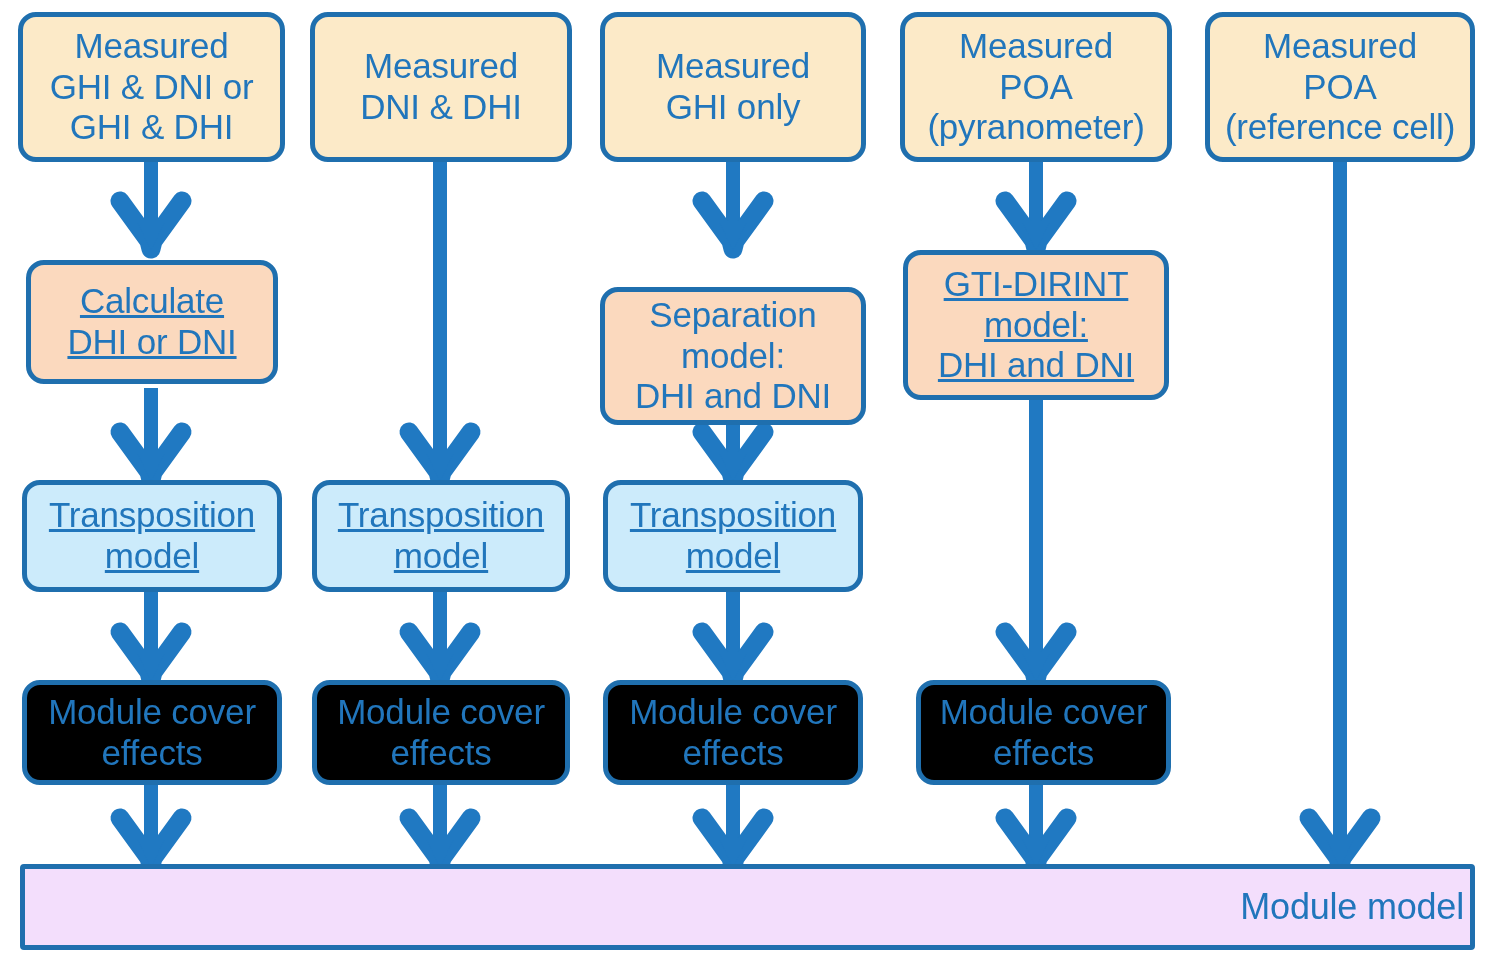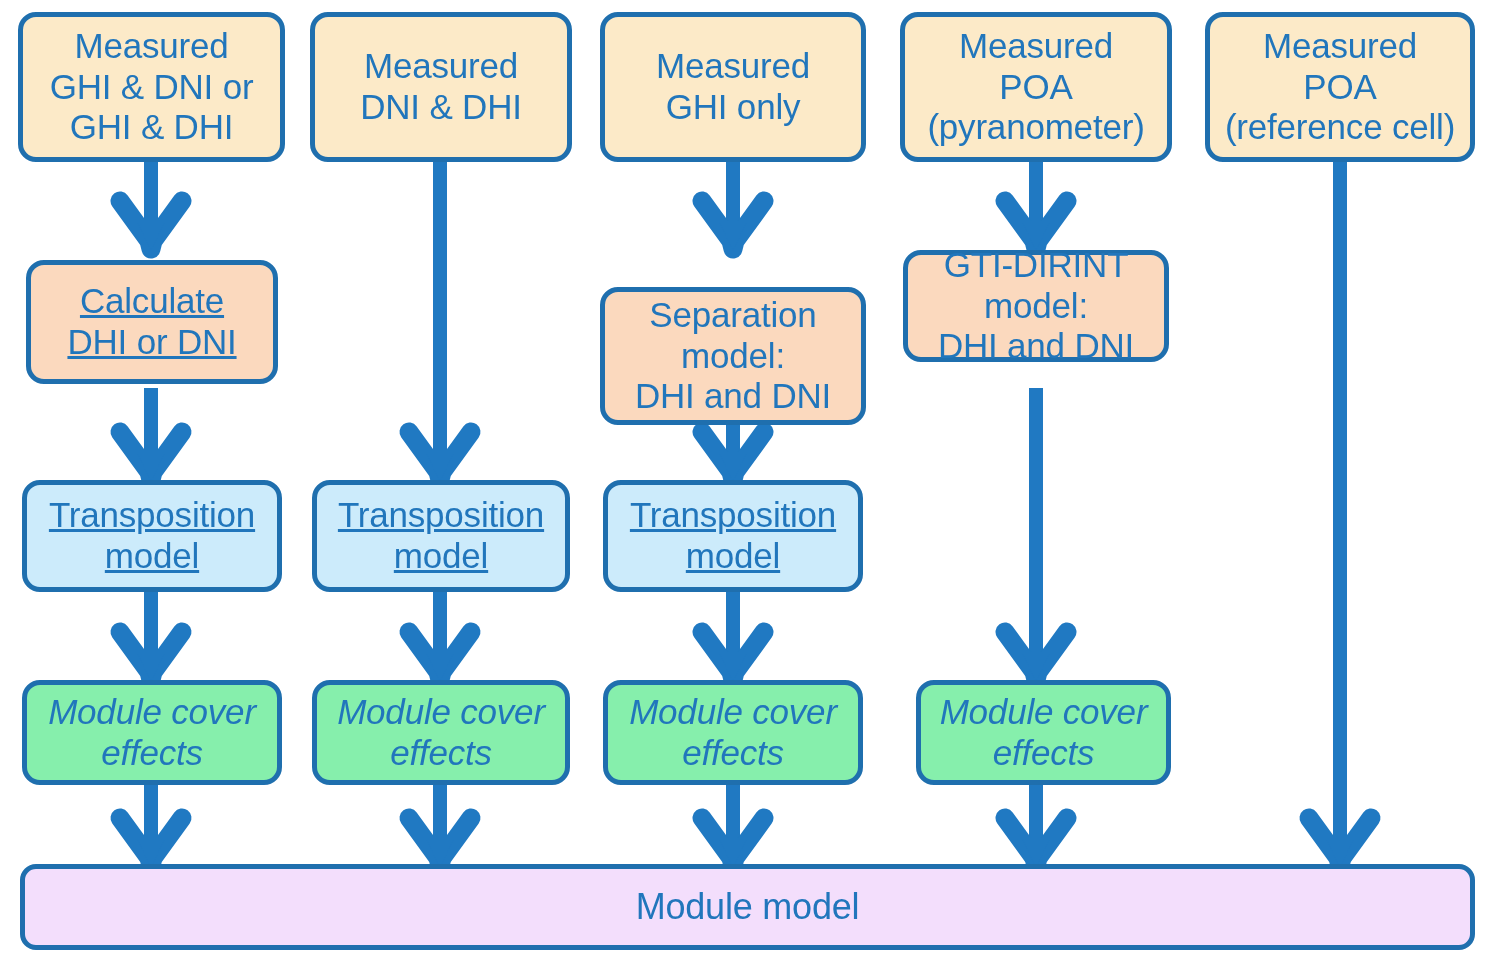--- a/index.html
+++ b/index.html
@@ -36,22 +36,22 @@
     color: #2176BC;
     font-size: 35px;
     line-height: 1.16;
     letter-spacing: -0.2px;
     white-space: pre-line;
     z-index: 2;
   }
   .node.cream  { background: #FCEAC8; }
   .node.orange { background: #FBD9BE; }
   .node.sky    { background: #CCEBFB; text-decoration: underline; }
-  .node.green  { background: #86efac; font-style: italic; }
-  .node.violet { background: #F3DEFC; border-radius: 16px; }
+  .node.green  { background: #000000; }
+  .node.violet { background: #F3DEFC; border-radius: 4px; text-align: right; }
   .node.violet .label { font-size: 36px; }
   .label {
     display: block;
     width: 100%;
     padding: 0 6px;
     box-sizing: border-box;
   }
 </style>
 </head>
 <body>
@@ -179,21 +179,21 @@
   <div class="node green" style="left:603px; top:680px; width:260px; height:105px;">
     <span class="label">Module cover
 effects</span>
   </div>
 
   <div class="node cream" style="left:900px; top:12px; width:272px; height:150px;">
     <span class="label">Measured
 POA
 (pyranometer)</span>
   </div>
-  <div class="node orange" style="left:903px; top:250px; width:266px; height:112px;">
+  <div class="node orange" style="left:903px; top:250px; width:266px; height:150px;text-decoration:underline;">
     <span class="label">GTI-DIRINT
 model:
 DHI and DNI</span>
   </div>
   <div class="node green" style="left:916px; top:680px; width:255px; height:105px;">
     <span class="label">Module cover
 effects</span>
   </div>
 
   <div class="node cream" style="left:1205px; top:12px; width:270px; height:150px;">

